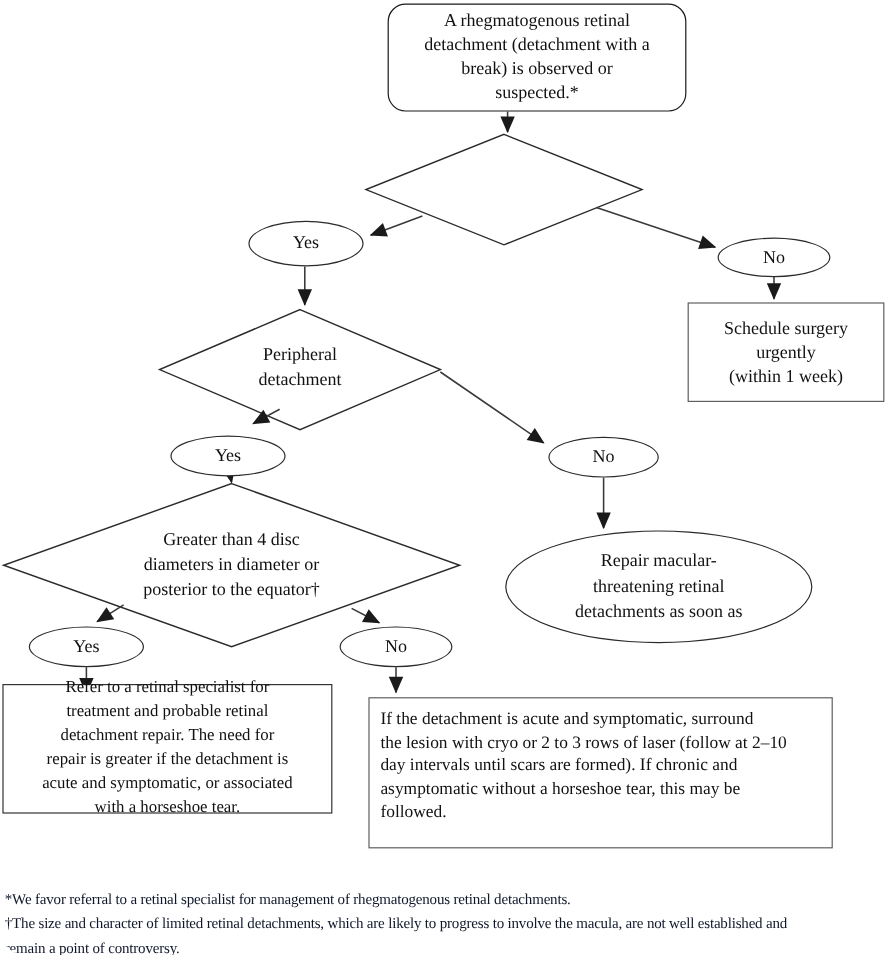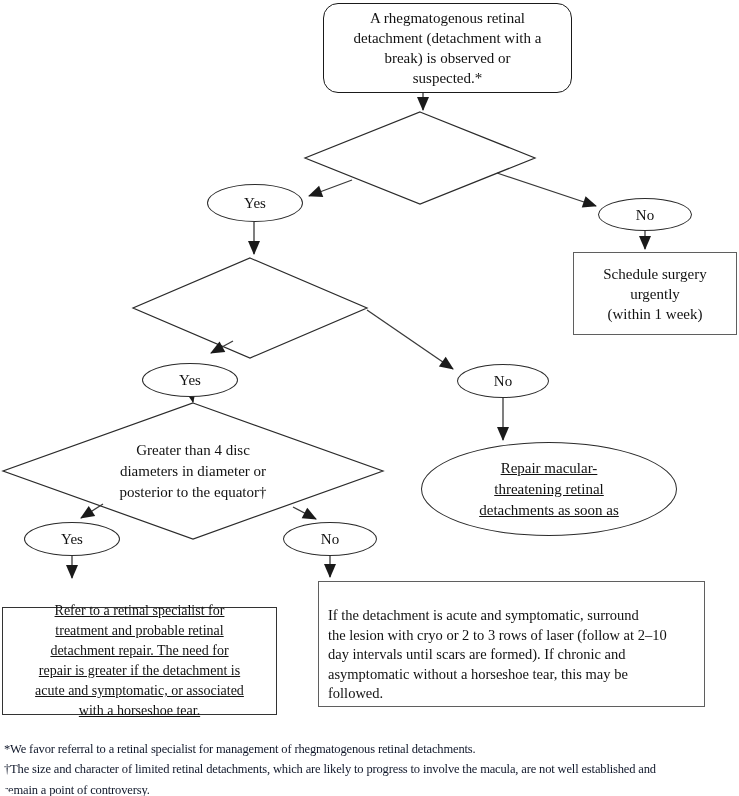--- a/index.html
+++ b/index.html
@@ -31,21 +31,21 @@
   .rect.dark { border-color: #333333; }
   .ellipse { border: 1.2px solid #2b2b2b; border-radius: 50%; }
   .diamond-label {
     position: absolute;
     text-align: center;
     white-space: pre-line;
     font-size: 15px; line-height: 21px;
     background: transparent;
   }
   .body-box { font-size: 14px; line-height: 19.5px; }
-  .left-text { text-align: left; justify-content: flex-start; align-items: flex-start; padding: 24px 9px; margin-left: 11px; }
+  .left-text { text-align: left; justify-content: flex-start; align-items: flex-start; padding: 8px 9px; }
   .footnote {
     position: absolute; left: 4px;
     font-size: 12.5px; line-height: 21px;
     letter-spacing: -0.15px;
     white-space: pre-line;
     color: #0f172a;
   }
 </style>
 </head>
 <body>
@@ -76,38 +76,40 @@
     <line x1="293" y1="507" x2="316" y2="519" stroke="#3a3a3a" stroke-width="1.3" marker-end="url(#arrow)"></line>
     <line x1="72" y1="556" x2="72" y2="578" stroke="#3a3a3a" stroke-width="1.3" marker-end="url(#arrow)"></line>
     <line x1="330" y1="556" x2="330" y2="577" stroke="#3a3a3a" stroke-width="1.3" marker-end="url(#arrow)"></line>
   </svg>
 
   <div class="node rounded-rect" style="left:323px; top:3px; width:249px; height:90px;">A rhegmatogenous retinal
 detachment (detachment with a
 break) is observed or
 suspected.*</div>
 
+  <div class="diamond-label" style="left:170px; top:286px; width:160px;">Peripheral
+detachment</div>
   <div class="diamond-label" style="left:73px; top:440px; width:240px;">Greater than 4 disc
 diameters in diameter or
 posterior to the equator†</div>
 
   <div class="node ellipse" style="left:207px; top:184px; width:96px; height:38px;">Yes</div>
   <div class="node ellipse" style="left:598px; top:198px; width:94px; height:33px;">No</div>
   <div class="node ellipse" style="left:142px; top:363px; width:96px; height:34px;">Yes</div>
   <div class="node ellipse" style="left:457px; top:364px; width:92px; height:34px;">No</div>
   <div class="node ellipse" style="left:24px; top:522px; width:96px; height:34px;">Yes</div>
   <div class="node ellipse" style="left:283px; top:522px; width:94px; height:34px;">No</div>
 
   <div class="node rect" style="left:573px; top:252px; width:164px; height:83px;">Schedule surgery
 urgently
 (within 1 week)</div>
-  <div class="node ellipse" style="left:421px; top:442px; width:256px; height:94px; line-height:21px;text-decoration:underline;">Repair macular-
+  <div class="node ellipse" style="left:421px; top:442px; width:256px; height:94px; line-height:21px;">Repair macular-
 threatening retinal
 detachments as soon as</div>
-  <div class="node rect dark body-box" style="left:2px; top:607px; width:275px; height:108px; line-height:20px;text-decoration:underline;">Refer to a retinal specialist for
+  <div class="node rect dark body-box" style="left:2px; top:570px; width:275px; height:108px; line-height:20px;">Refer to a retinal specialist for
 treatment and probable retinal
 detachment repair. The need for
 repair is greater if the detachment is
 acute and symptomatic, or associated
 with a horseshoe tear.</div>
   <div class="node rect body-box left-text" style="left:307px; top:581px; width:387px; height:126px; font-size:14.5px;">If the detachment is acute and symptomatic, surround
 the lesion with cryo or 2 to 3 rows of laser (follow at 2–10
 day intervals until scars are formed). If chronic and
 asymptomatic without a horseshoe tear, this may be
 followed.</div>

